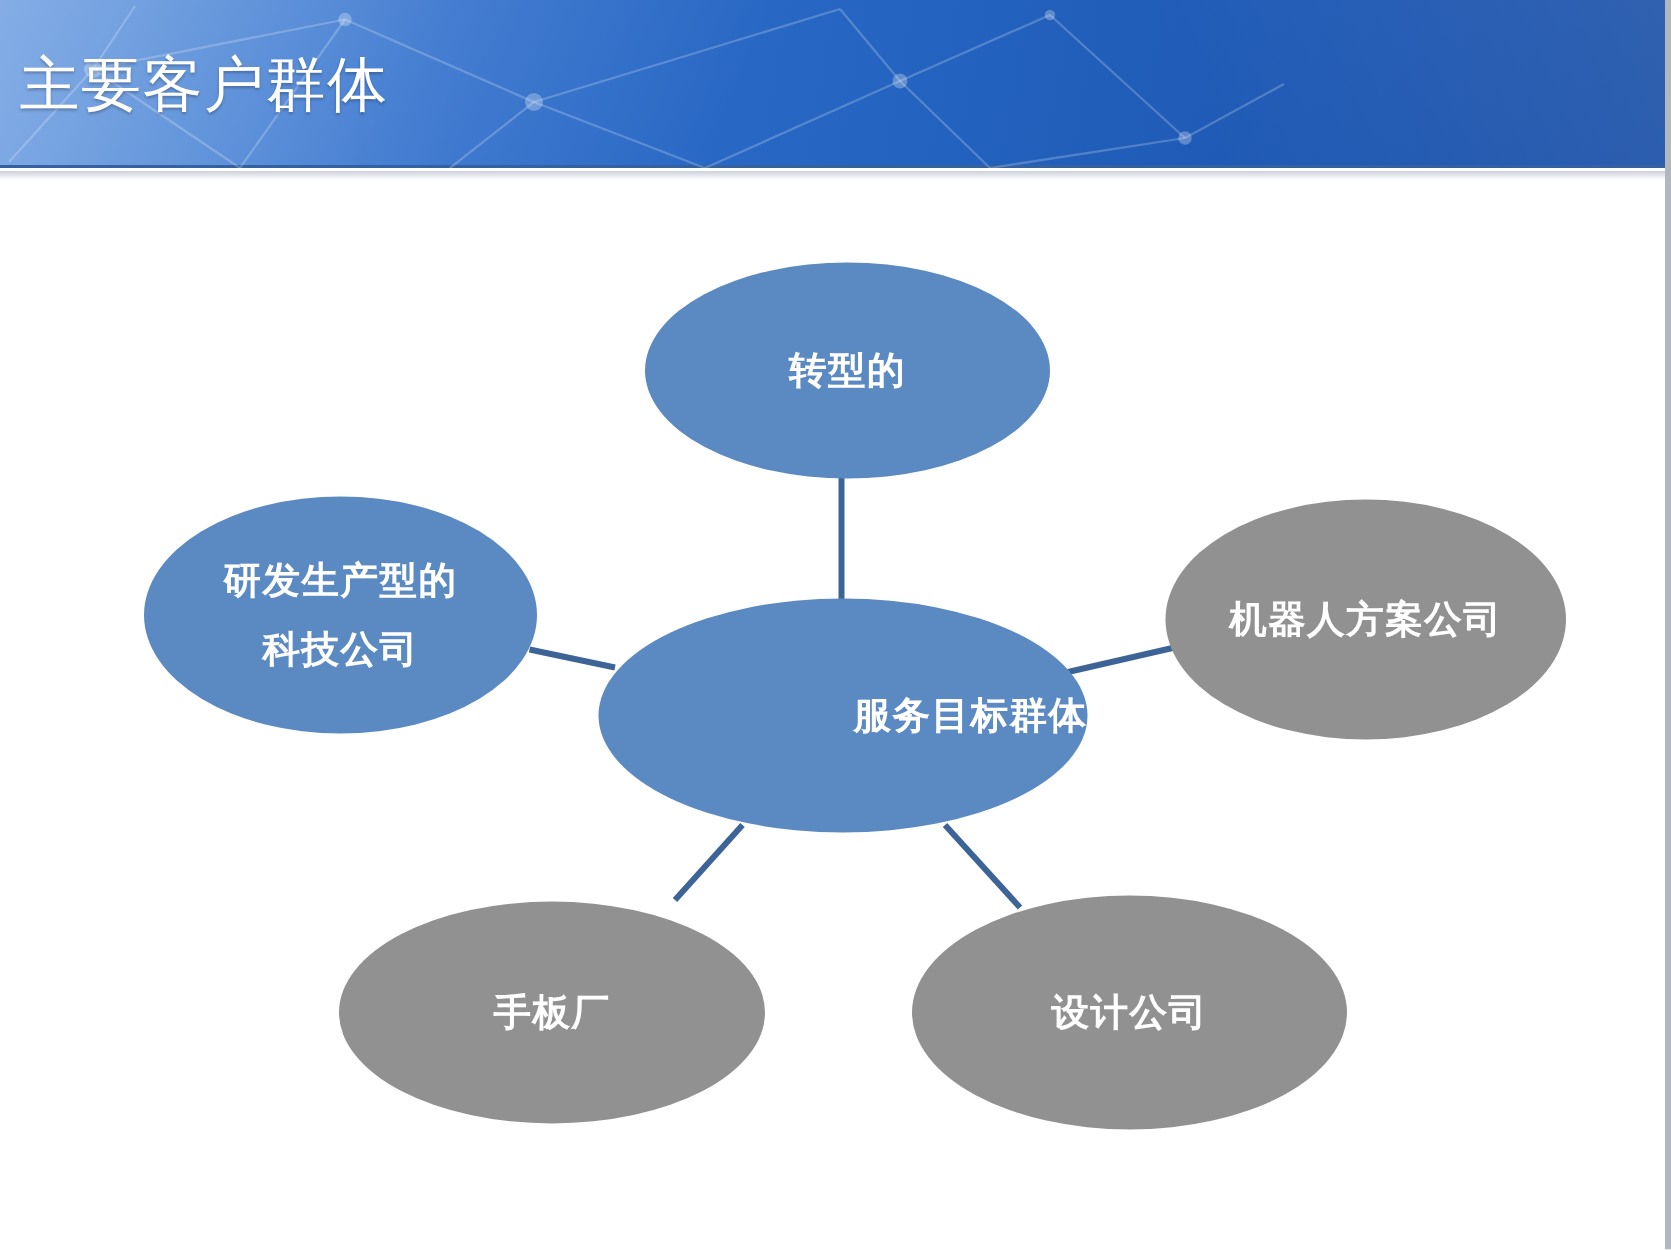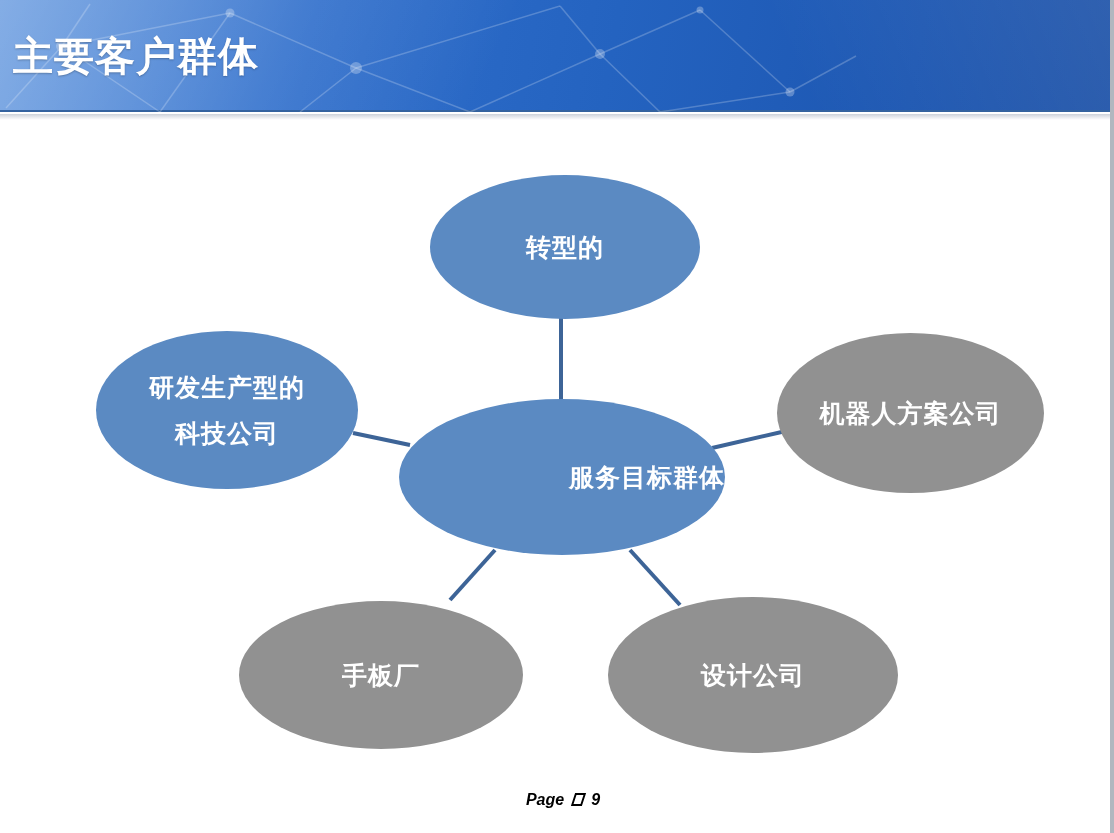--- a/index.html
+++ b/index.html
@@ -44,21 +44,21 @@
         rgba(255,255,255,0.0) 30%);
   }
   .plexus { position: absolute; left: 0; top: 0; }
   .title {
     position: absolute;
     left: 13px;
     top: 29px;
     margin: 0;
     color: #ffffff;
     font-size: 40px;
-    font-weight: bold;
+    font-weight: normal;
     letter-spacing: 1px;
     white-space: nowrap;
     text-shadow: 0 1px 2px rgba(0,0,0,0.25);
   }
   .header-underline {
     position: absolute;
     left: 0; top: 114px;
     width: 100%; height: 6px;
     background: linear-gradient(#ccd2da, #ffffff);
   }
@@ -83,21 +83,21 @@
     letter-spacing: 1px;
   }
   .node.blue { background: var(--blue-node, #5b8ac2); }
   .node.gray { background: var(--gray-node, #919191); }
 
   
   .node-top          { left: 430px; top:  55px; width: 270px; height: 144px; }
   .node-left         { left:  96px; top: 211px; width: 262px; height: 158px; }
   .node-right        { left: 777px; top: 213px; width: 267px; height: 160px; }
   .node-center       { left: 399px; top: 279px; width: 326px; height: 156px; align-items: flex-end; }
-  .node-bottom-left  { left: 239px; top: 481px; width: 284px; height: 148px; }
+  .node-bottom-left  { left: 226px; top: 481px; width: 284px; height: 148px; }
   .node-bottom-right { left: 608px; top: 477px; width: 290px; height: 156px; text-align: center; }
 
   
   .footer {
     position: absolute;
     left: 0; top: 791px;
     width: 100%;
     text-align: center;
     color: var(--footer-text, #000000);
     font-size: 16px;
@@ -184,19 +184,14 @@
     <div class="node gray node-bottom-left">
       <span>手板厂</span>
     </div>
 
     <div class="node gray node-bottom-right">
       <span>设计公司</span>
     </div>
 
   </main>
 
-  <footer class="footer">
-    <span class="inner">
-      <span>Page</span><span class="glyph-box"></span><span>9</span>
-    </span>
-  </footer>
 
 </div>
 
 </body></html>

